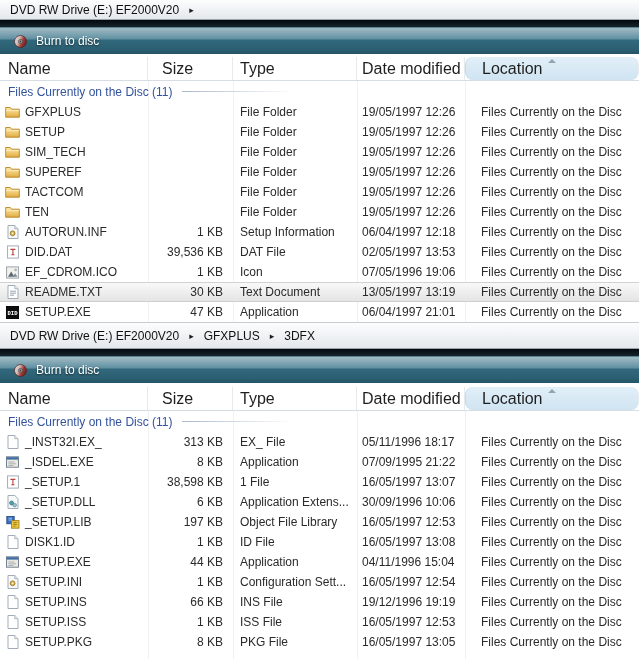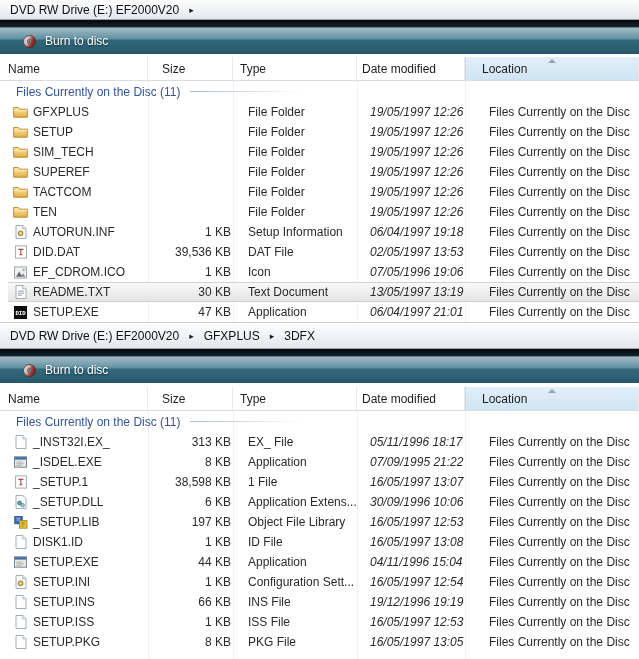--- a/index.html
+++ b/index.html
@@ -17,63 +17,63 @@
   .crumb { padding:0 4px; cursor:default; white-space:nowrap; }
   .crumb-arrow { font-size:9px; color:#1b1b1b; padding:0 6px; }
 
   
   .dark-strip { height:8px; background:linear-gradient(180deg,#04080c,#15232c);
     border-bottom:1px solid #5d828f; }
 
   
   .toolbar { height:26px;
     background:linear-gradient(180deg,#a2bbc4 0%, #6493a4 40%, #31687b 48%, #2c6073 78%, #255466 100%);
-    display:flex; align-items:center; padding-left:20px; }
+    display:flex; align-items:center; padding-left:11px; }
   .burn-btn { display:flex; align-items:center; gap:8px; color:#fff; font-size:12px;
     text-shadow:0 1px 2px rgba(0,0,0,.55); cursor:pointer; padding:2px 8px 2px 2px; }
 
   .toolbar-gap { height:4px; background:#fff; }
   .window1 .toolbar-gap { height:3px; }
 
   
   .list-header { height:24px; background:#fff; border-bottom:1px solid #d6dde3;
-    display:flex; font-size:12px; color:#1e1e1e; }
+    display:flex; font-size:16px; color:#1e1e1e; }
   .hdr-cell { display:flex; align-items:center; border-right:1px solid #e6eaed;
     position:relative; white-space:nowrap; overflow:hidden; cursor:default; }
   .hdr-cell.c0 { width:148px; padding-left:8px; }
   .hdr-cell.c1 { width:85px;  padding-left:14px; }
   .hdr-cell.c2 { width:124px; padding-left:7px; }
   .hdr-cell.c3 { width:108px; padding-left:5px; }
   .hdr-cell.c4 { width:174px; flex:1; padding-left:16px; }
   .hdr-cell.sorted { background:linear-gradient(180deg,#e2eff8,#cfe4f2);
-    border-left:1px solid #c4d9e7; }
+    border-left:1px solid #c4d9e7;border-radius:8px; }
   .sort-arrow { position:absolute; top:2px; left:50%; margin-left:-4px; width:0; height:0;
     border-left:4px solid transparent; border-right:4px solid transparent;
     border-bottom:4px solid #91a4b1; }
 
   
-  .list-body { position:relative; background:#fff; flex:1; overflow:hidden;padding-left:8px; }
+  .list-body { position:relative; background:#fff; flex:1; overflow:hidden; }
   .vline { position:absolute; top:0; bottom:0; width:1px; background:#eff1f3; }
   .vline.v0{left:148px}.vline.v1{left:233px}.vline.v2{left:357px}.vline.v3{left:465px}
 
   .group-header { height:21px; display:flex; align-items:center; padding-left:8px;
     position:relative; }
   .group-label { font-size:12px; color:var(--group-text,#33539c); white-space:nowrap; }
   .group-rule { height:1px; width:112px; margin-left:9px;
     background:linear-gradient(90deg,#a9b8cf,rgba(169,184,207,0)); }
 
   .file-row { height:20px; display:flex; align-items:center; font-size:12px;
     color:#2a2a2a; position:relative; cursor:default; }
   .file-row.selected { background:linear-gradient(180deg,#fafafa,#e3e3e3);
     box-shadow:inset 0 1px 0 #d2d2d2, inset 0 -1px 0 #cfcfcf; }
   .cell { display:flex; align-items:center; height:100%; white-space:nowrap; overflow:hidden; }
   .cell.c0 { width:148px; padding-left:5px; gap:5px; }
   .cell.c1 { width:85px; justify-content:flex-end; padding-right:10px;align-items:center; }
   .cell.c2 { width:124px; padding-left:7px; }
-  .cell.c3 { width:108px; padding-left:5px;font-style:italic; }
+  .cell.c3 { width:108px; padding-left:5px; }
   .cell.c4 { width:174px; flex:1; padding-left:16px; }
   .file-icon { width:15px; height:14px; display:inline-flex; align-items:center;
     justify-content:center; flex:none; }
   .file-icon svg { display:block; }
 </style>
 </head>
 <body>
 
 <div class="stage">
   <div id="windows-root">
@@ -318,21 +318,21 @@
                 </span>
                 <span>AUTORUN.INF</span>
               </div>
               <div class="cell c1">
                 <span>1 KB</span>
               </div>
               <div class="cell c2">
                 <span>Setup Information</span>
               </div>
               <div class="cell c3">
-                <span>06/04/1997 19:18</span>
+                <span>06/04/1997 12:18</span>
               </div>
               <div class="cell c4">
                 <span>Files Currently on the Disc</span>
               </div>
             </div>
             <div class="file-row">
               <div class="cell c0">
                 <span class="file-icon">
                   <svg width="12" height="14" viewBox="0 0 12 14">
                     <rect x="0.6" y="0.9" width="10.8" height="12.2" fill="#ffffff" stroke="#98a4af" stroke-width="0.9"></rect>

